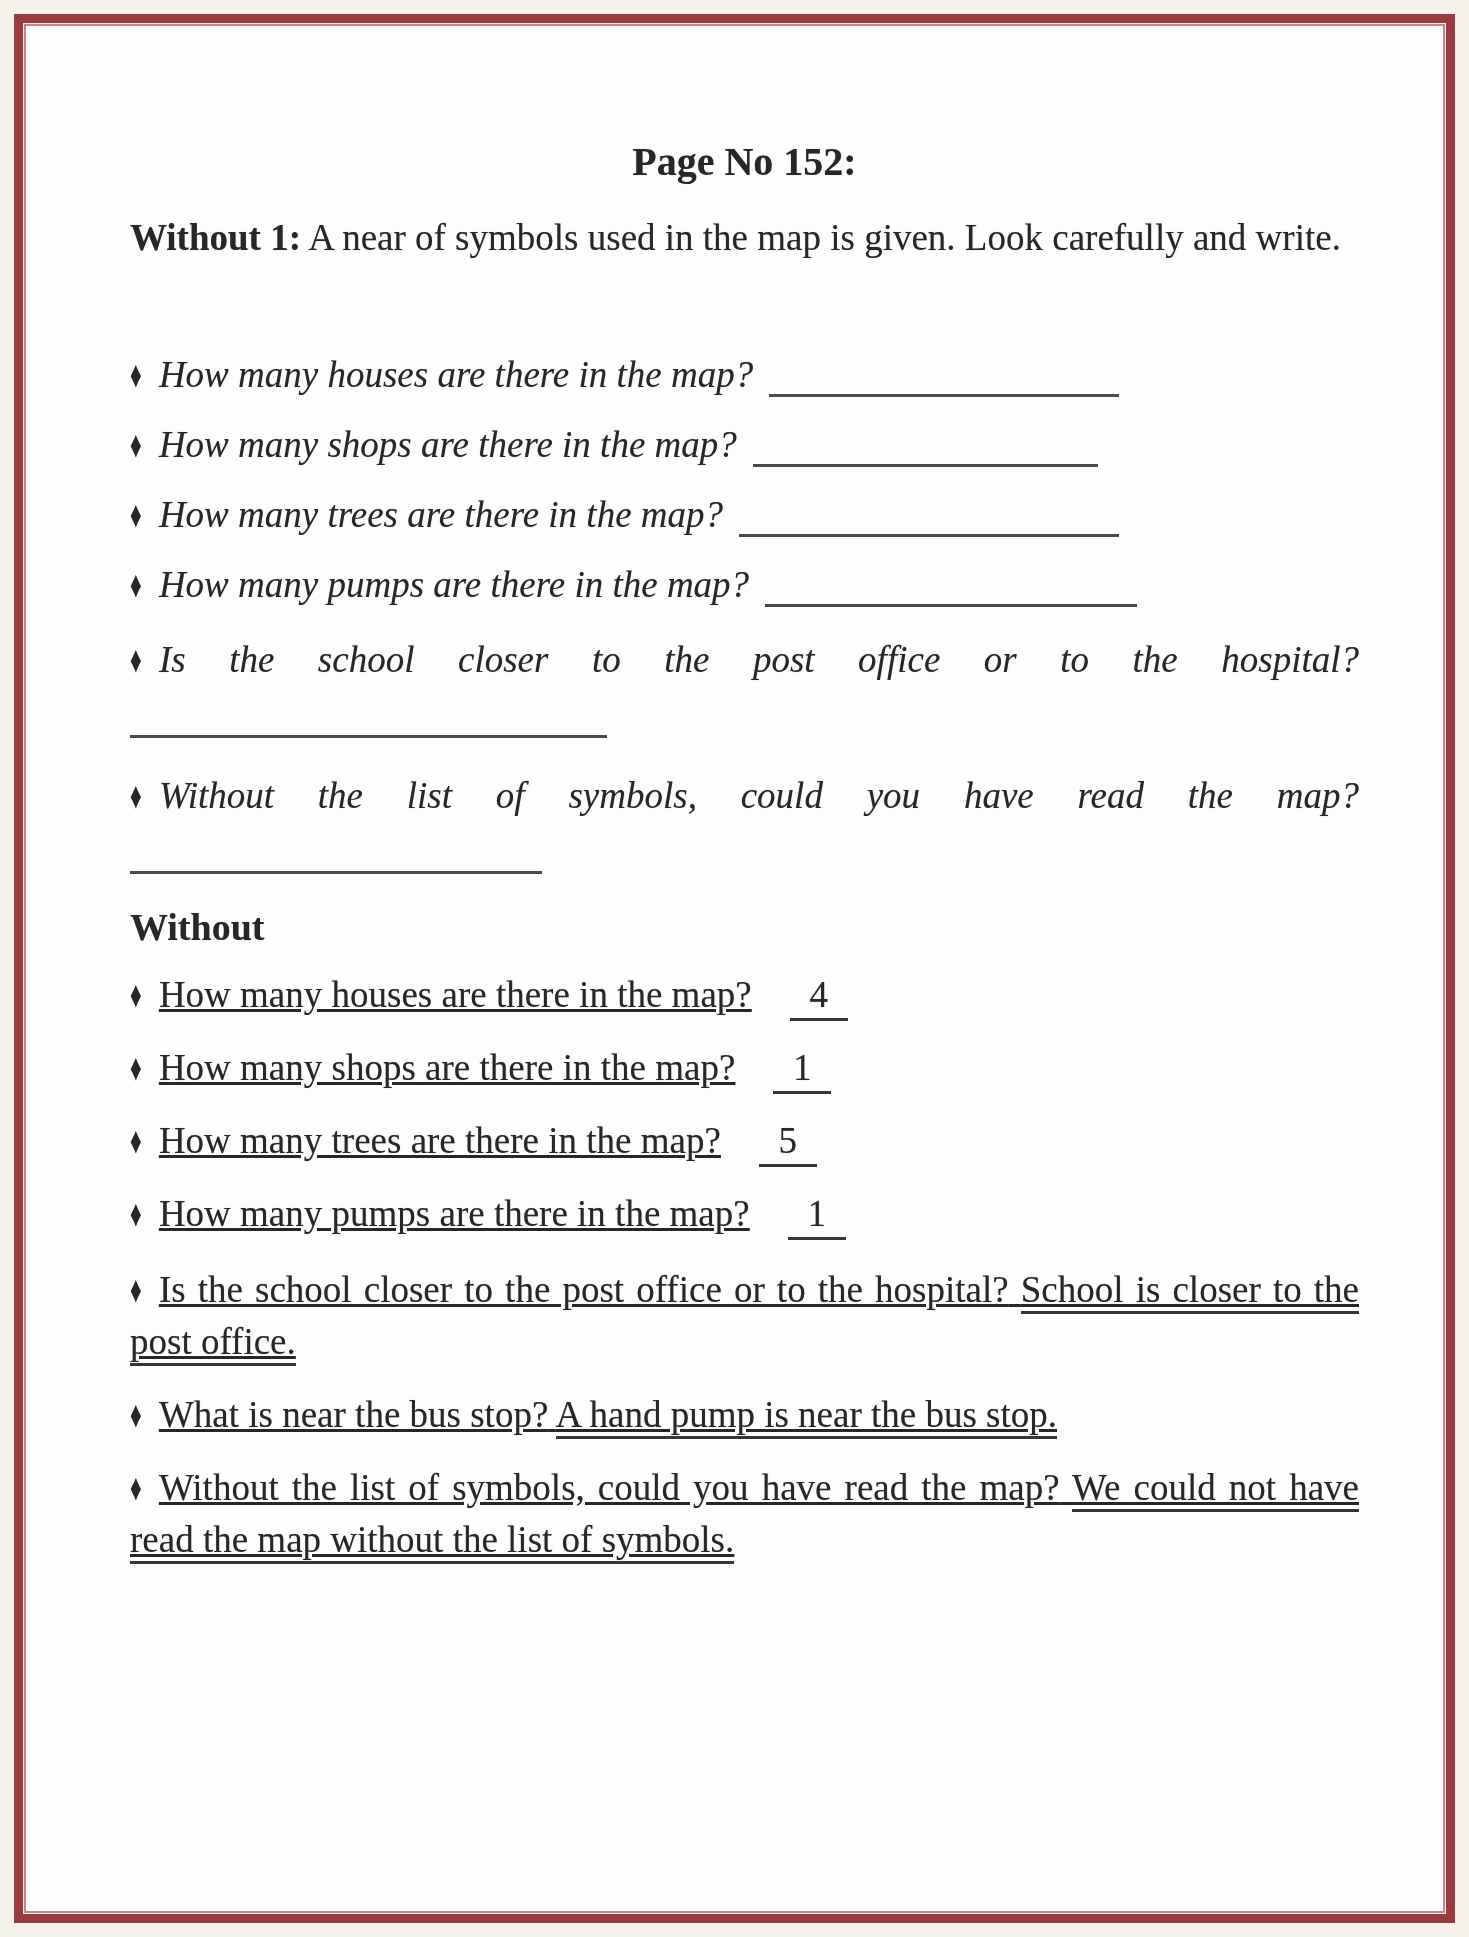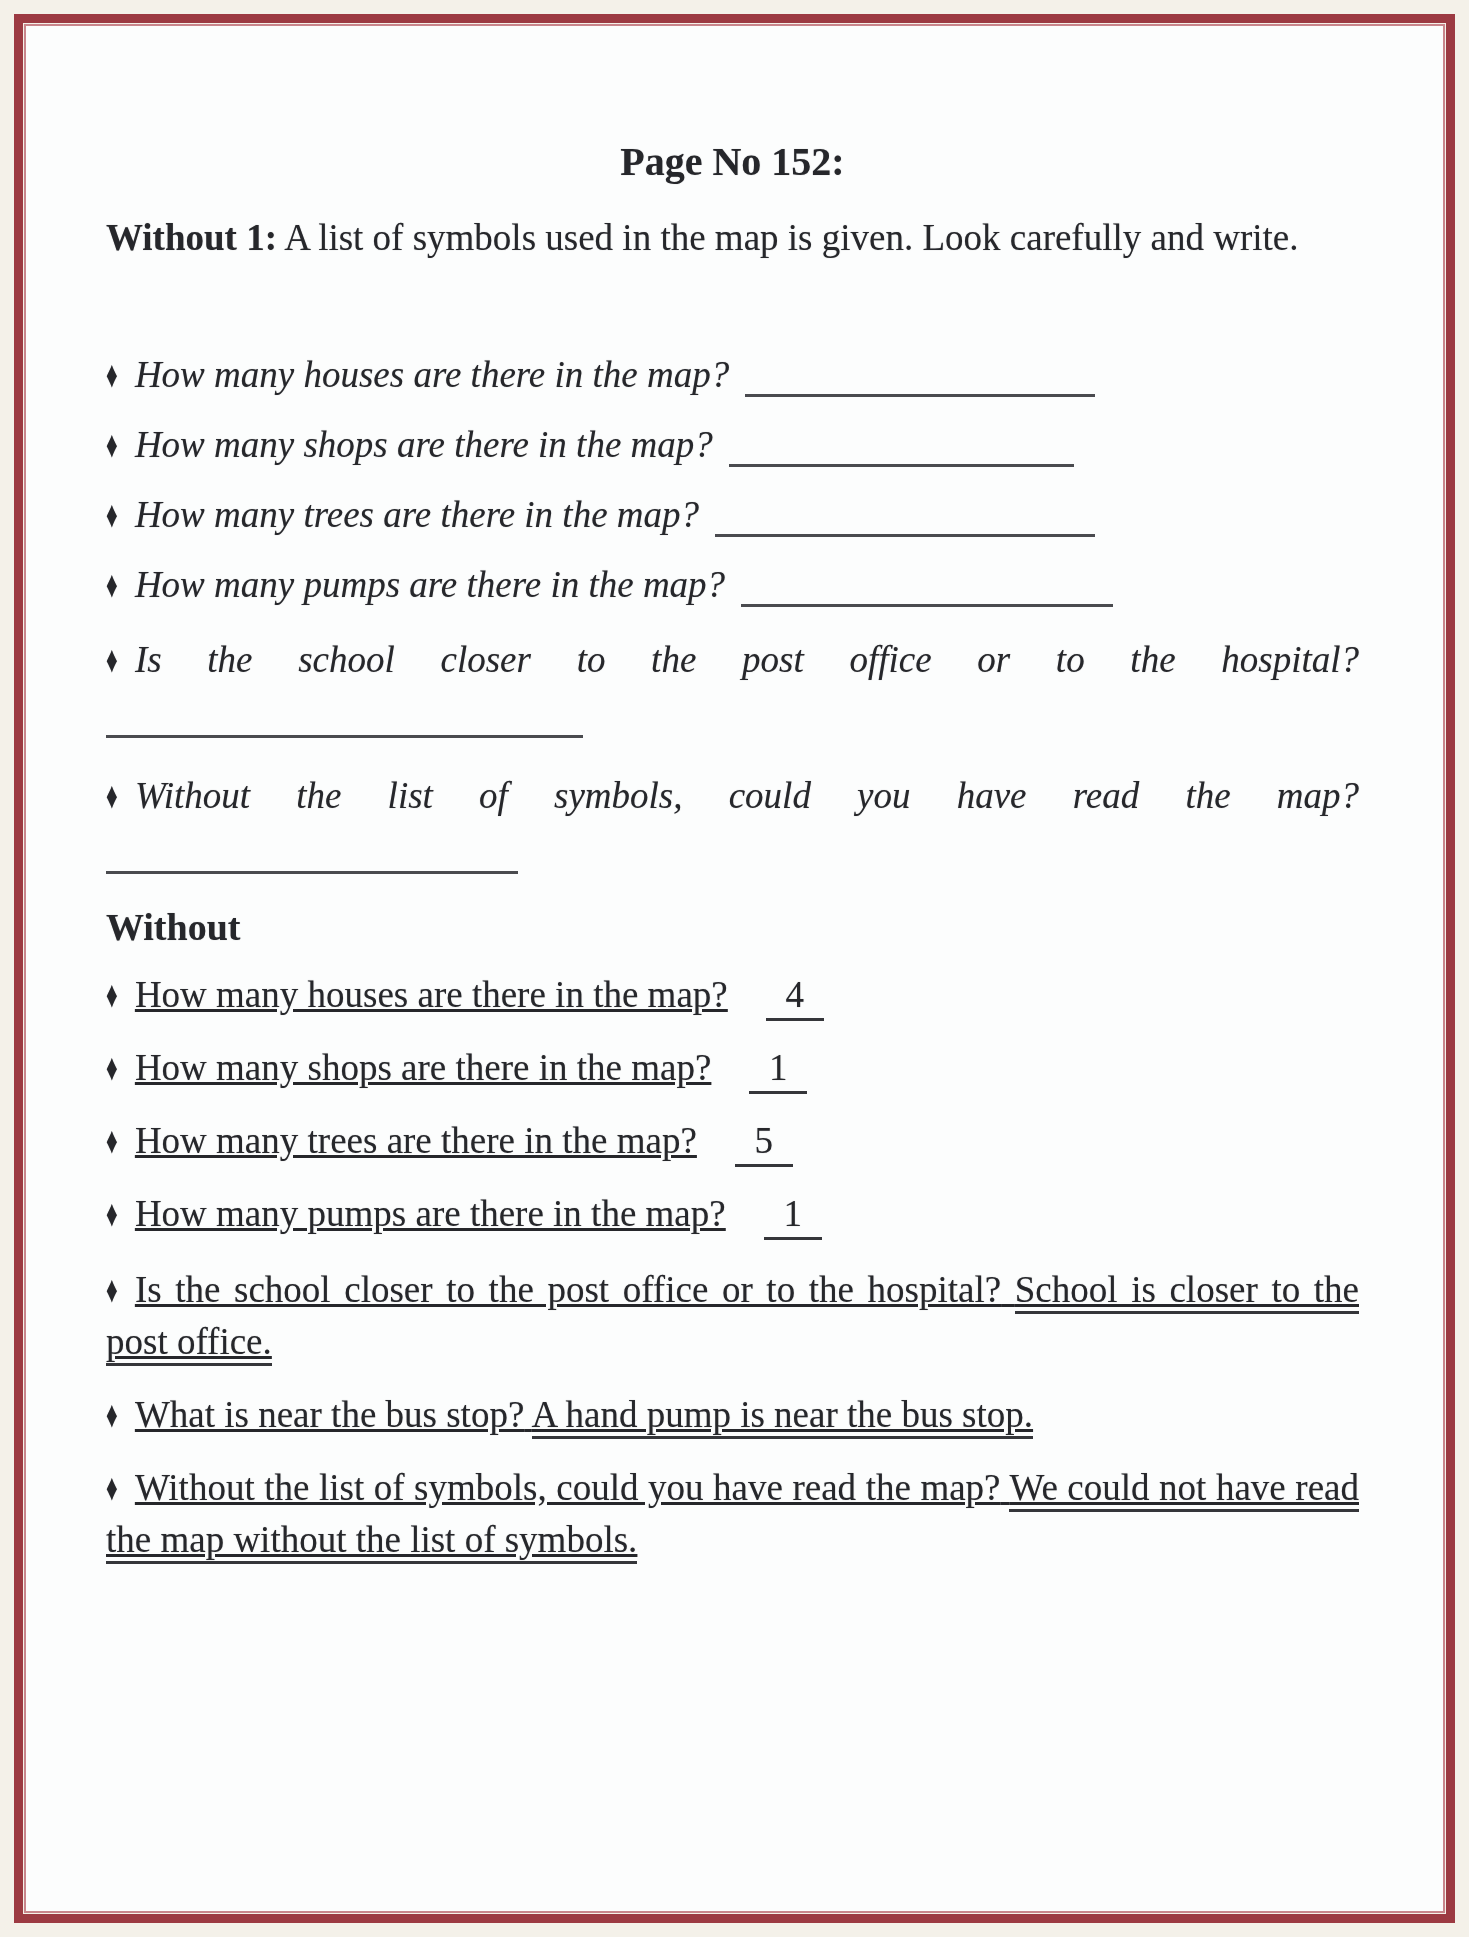--- a/index.html
+++ b/index.html
@@ -23,21 +23,21 @@
   }
   .frame-inner {
     width: calc(100% - 2px);
     height: calc(100% - 2px);
     margin: 1px;
     border: 2px solid #c9858b;
     background: #fcfdfd;
     overflow: hidden;
   }
   .content {
-    padding: 112px 84px 0 80px;
+    padding: 112px 84px 0 104px;
     font-size: 37px;
     line-height: 52px;
     text-shadow: 0 0 1px rgba(40,40,45,0.38);
   }
   .page-title {
     font-size: 40px;
     line-height: 48px;
     font-weight: bold;
     text-align: center;
     margin: 0 0 26px 0;
@@ -108,21 +108,21 @@
 </head>
 <body>
 
 <div class="sheet">
   <div class="frame-outer">
     <div class="frame-inner">
       <div class="content">
 
         <h1 class="page-title">Page No 152:</h1>
 
-        <p class="intro"><span class="qlabel">Without 1:</span> <span>A list of symbols used in the map is given. Look carefully and write.</span></p>
+        <p class="intro"><span class="qlabel">Without 1:</span> <span>A near of symbols used in the map is given. Look carefully and write.</span></p>
 
         <div class="q-list">
 
           <p class="q-item"><span class="bullet">♦</span><span>How many houses are there in the map?</span><span class="blank" style="width:350px"></span></p>
 
           <p class="q-item"><span class="bullet">♦</span><span>How many shops are there in the map?</span><span class="blank" style="width:345px"></span></p>
 
           <p class="q-item"><span class="bullet">♦</span><span>How many trees are there in the map?</span><span class="blank" style="width:380px"></span></p>
 
           <p class="q-item"><span class="bullet">♦</span><span>How many pumps are there in the map?</span><span class="blank" style="width:372px"></span></p>

